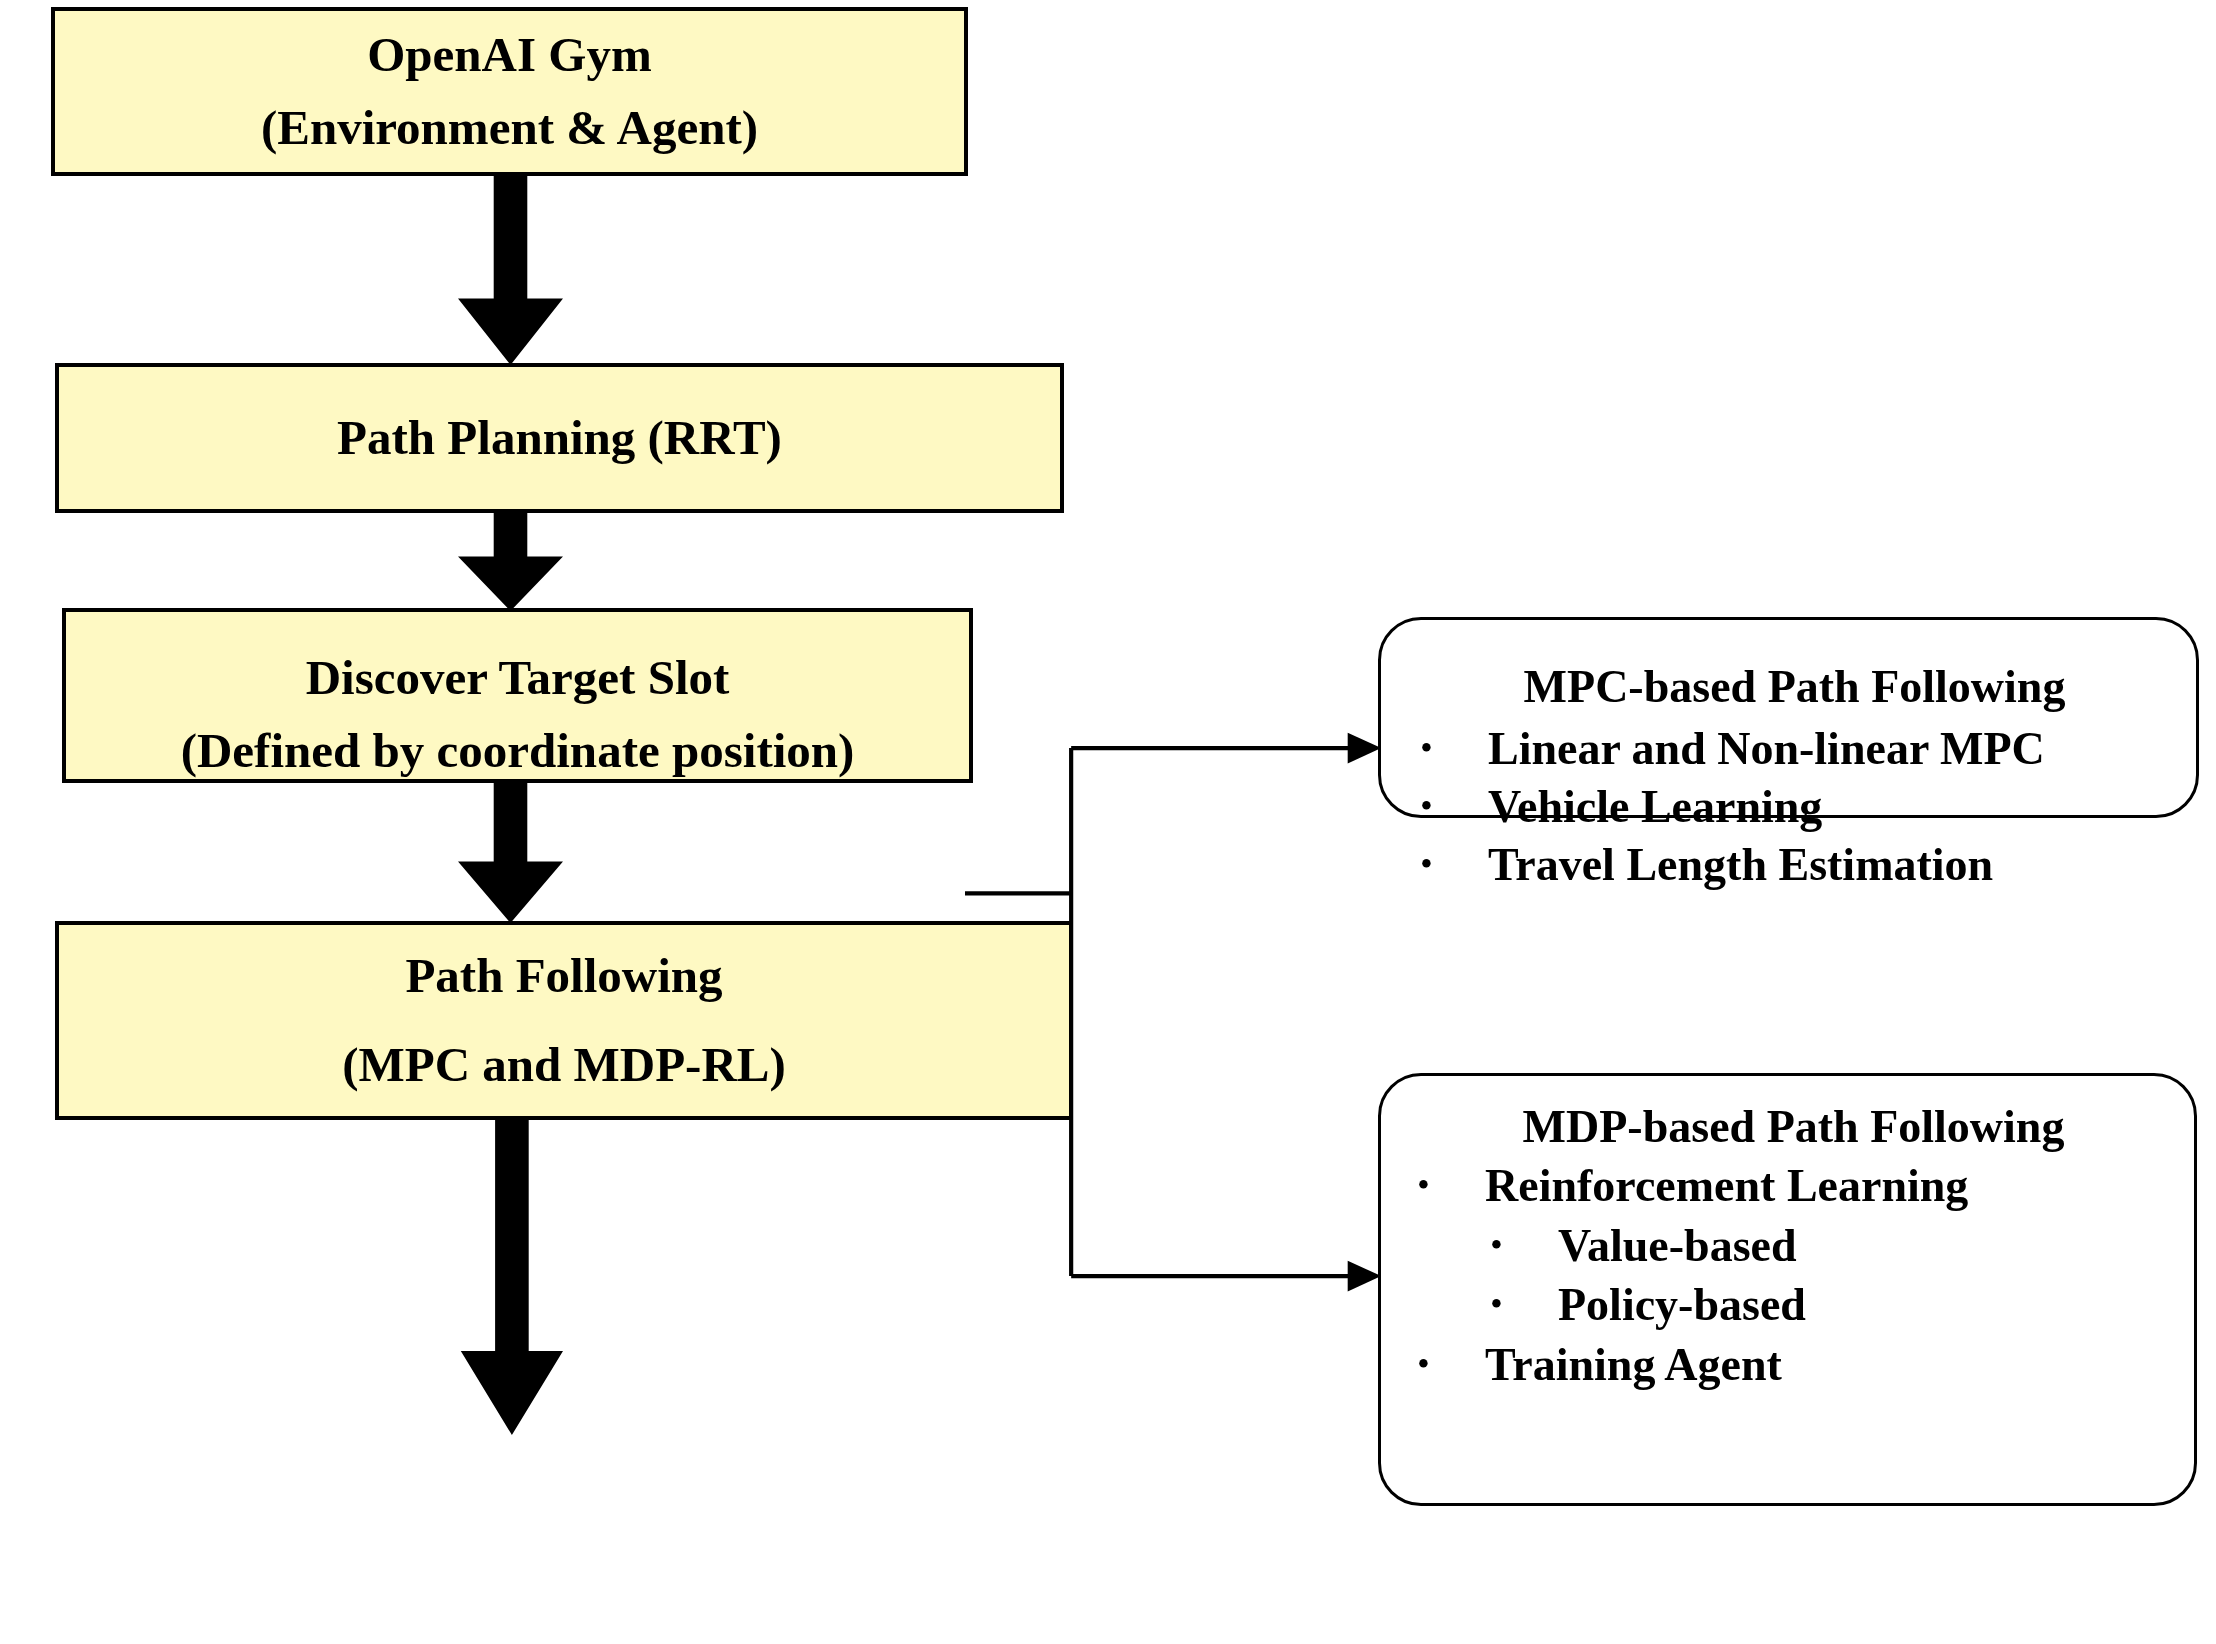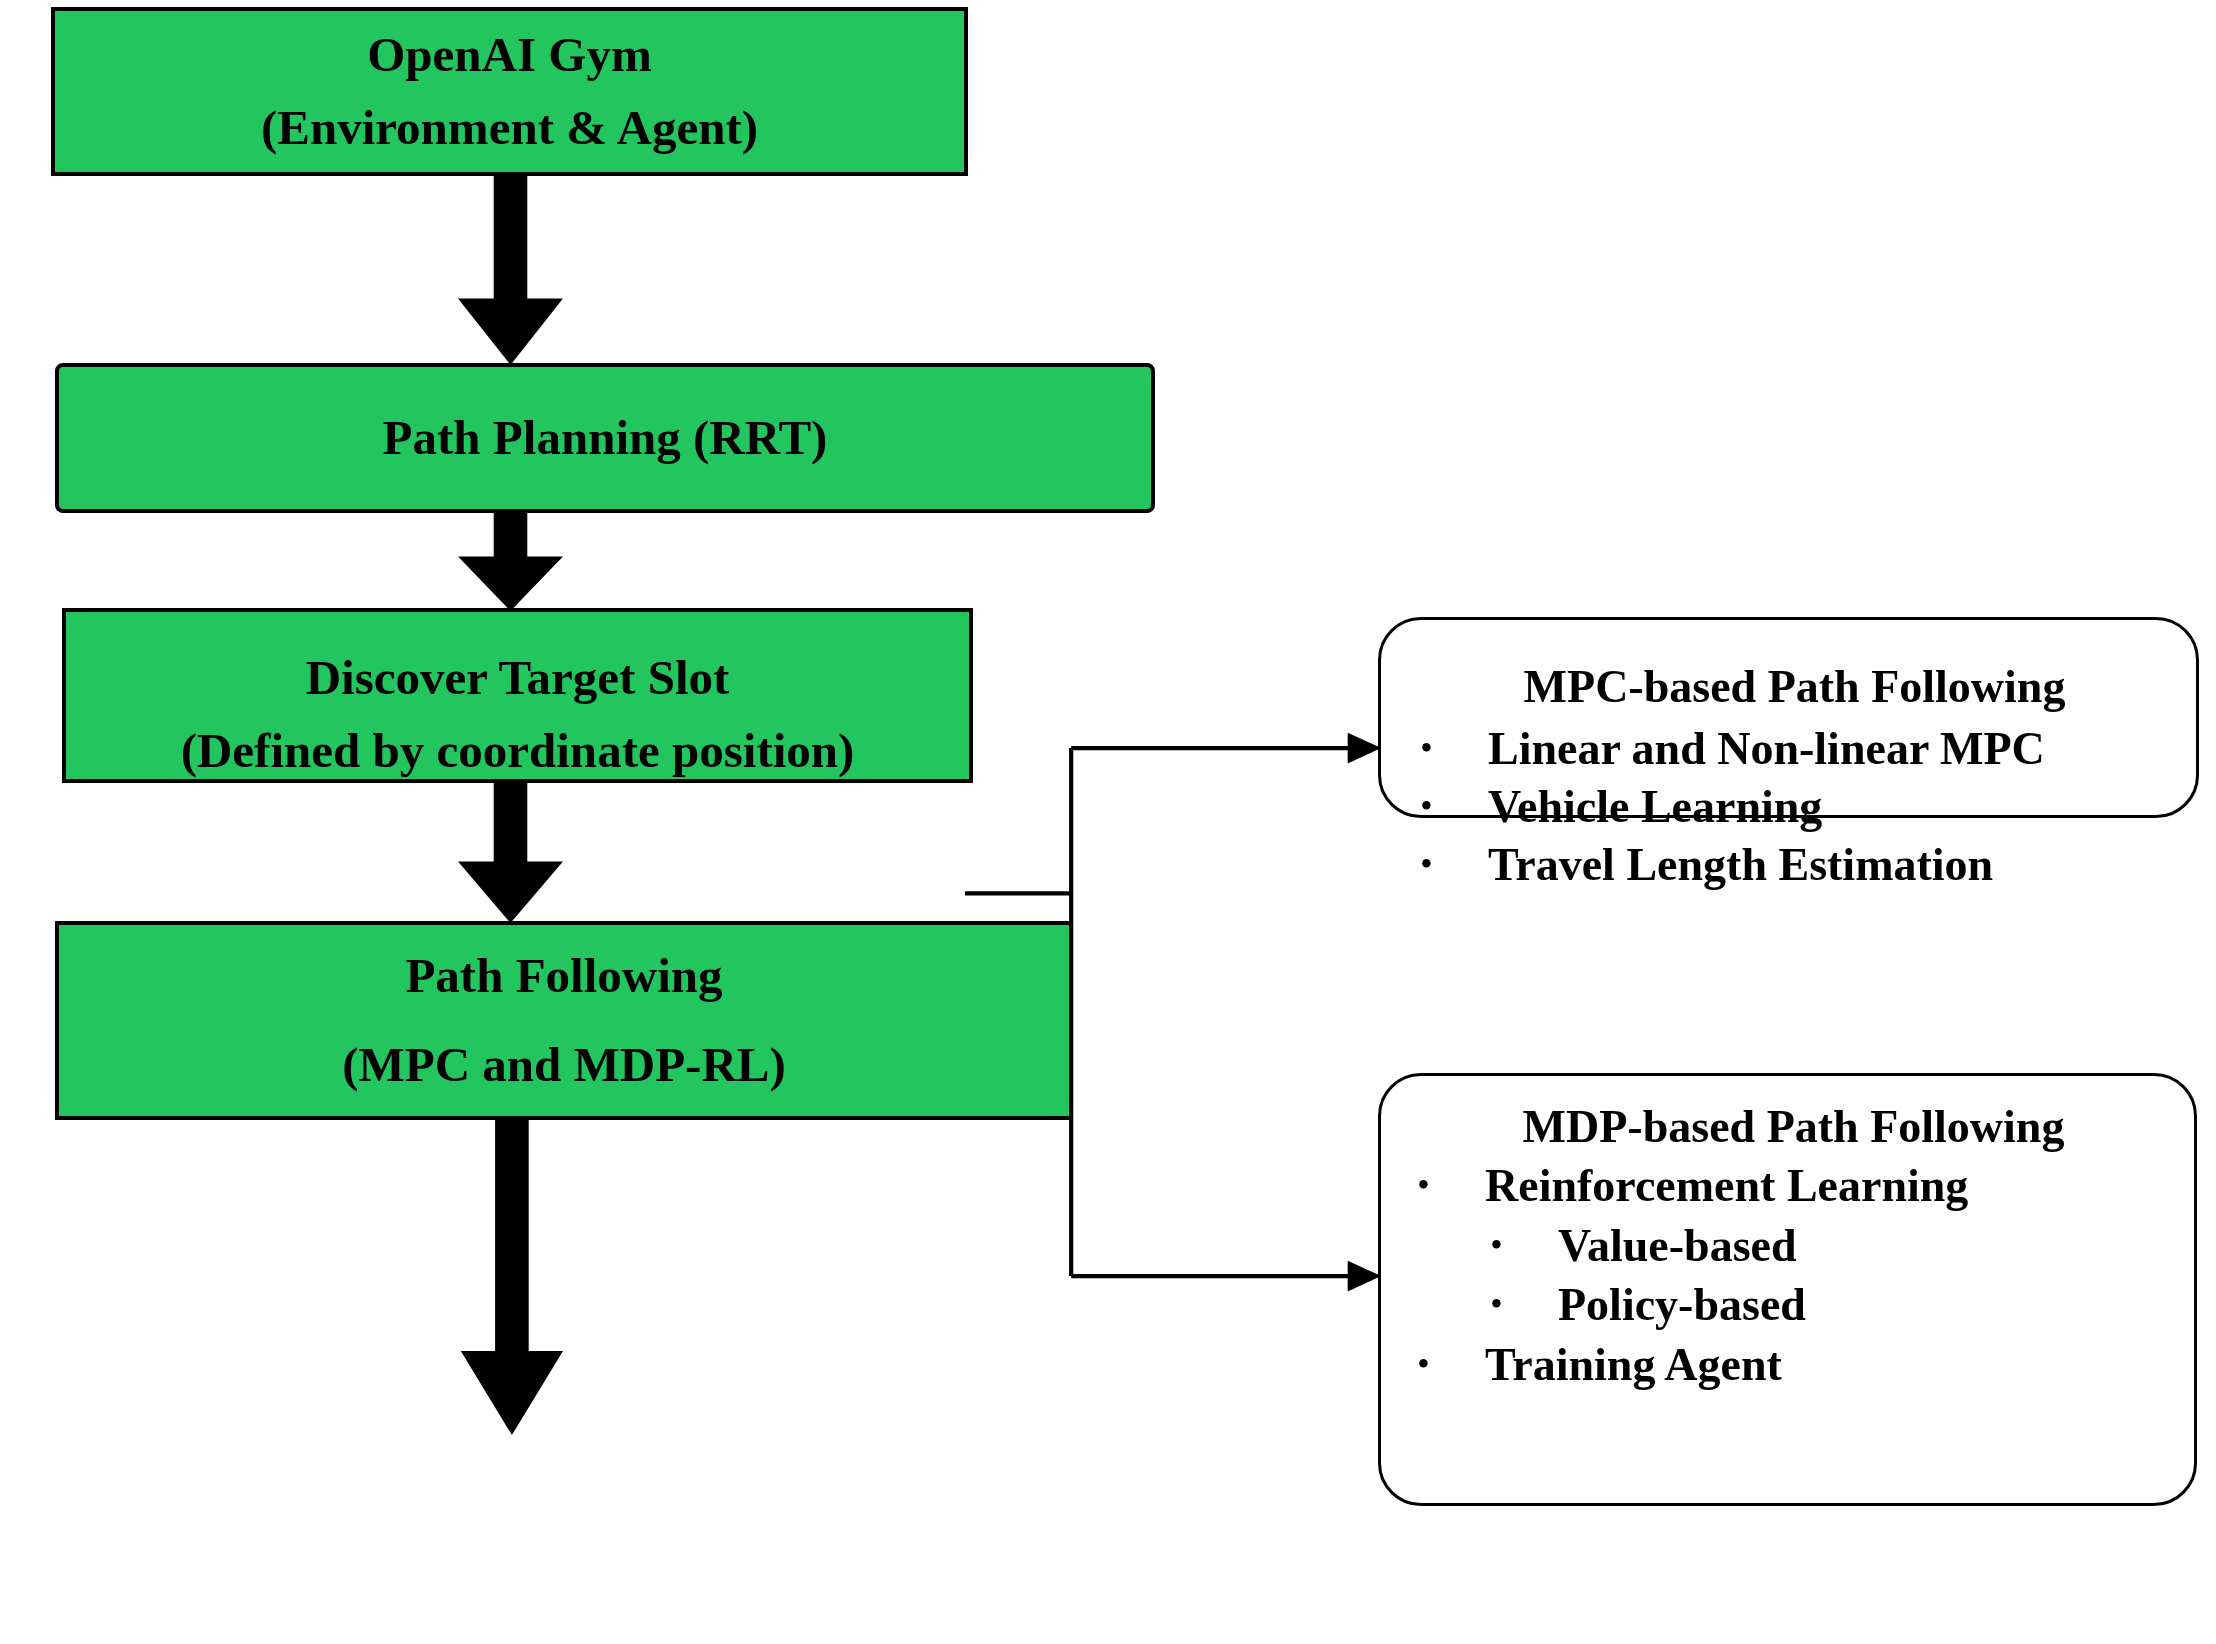--- a/index.html
+++ b/index.html
@@ -15,40 +15,40 @@
     background: #ffffff;
     font-family: "Liberation Serif", "DejaVu Serif", serif;
     overflow: hidden;
   }
 
   
   .proc-box {
     position: absolute;
     box-sizing: border-box;
     border: 4.9px solid #000000;
-    background: #22c55e;
+    background: #fef9c3;
     display: flex;
     flex-direction: column;
     align-items: center;
     justify-content: center;
     text-align: center;
     color: #000000;
     font-weight: bold;
     line-height: 1.12;
   }
   .proc-box .line {
     display: block;
     white-space: nowrap;
   }
   .proc-box .line + .line {
     margin-top: 18px;
   }
 
   #box-gym          { left: 51px;  top: 7px;   width: 917px; height: 169px; font-size: 49px; }
-  #box-planning     { left: 55px;  top: 363px;  width: 1100px; height: 150px; font-size: 49px; border-radius: 8px; }
+  #box-planning     { left: 55px;  top: 363px;  width: 1009px; height: 150px; font-size: 49px; }
   #box-discover     { left: 62px;  top: 608px;  width: 911px; height: 175px; font-size: 49px; justify-content: flex-end; }
   #box-following    { left: 55px;  top: 921px; width: 1018px; height: 199px; font-size: 49px; }
   #box-navigate     { left: 23px;  top: 1434px; width: 910px; height: 189px; font-size: 49px; }
 
   #box-following .line + .line { margin-top: 34px; }
 
   
   .block-arrow {
     position: absolute;
     overflow: visible;

